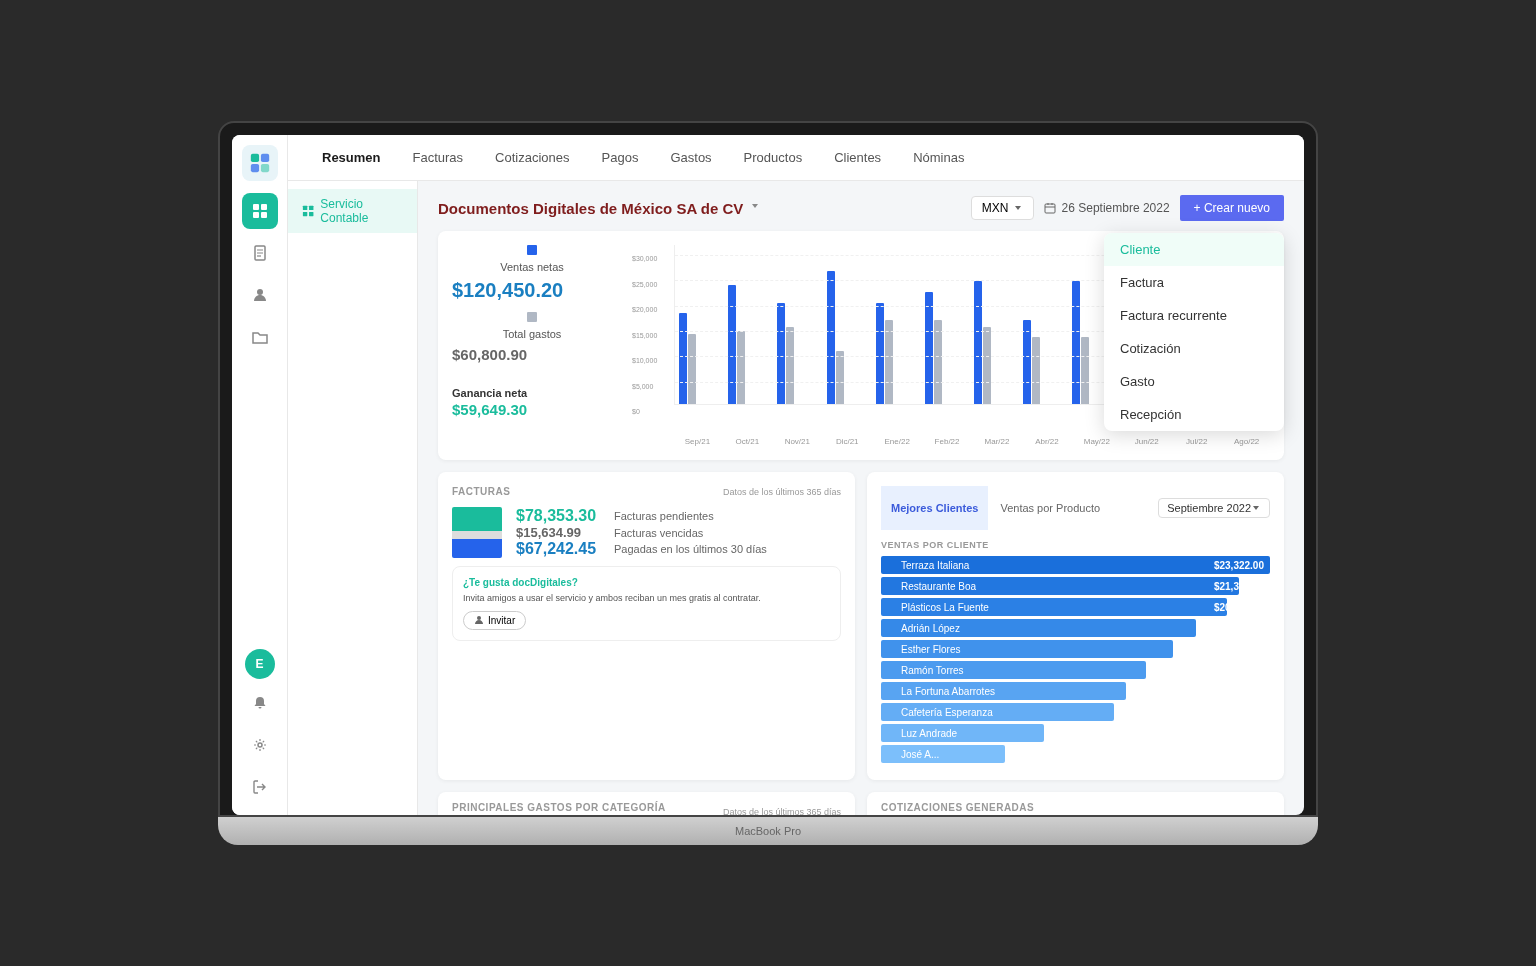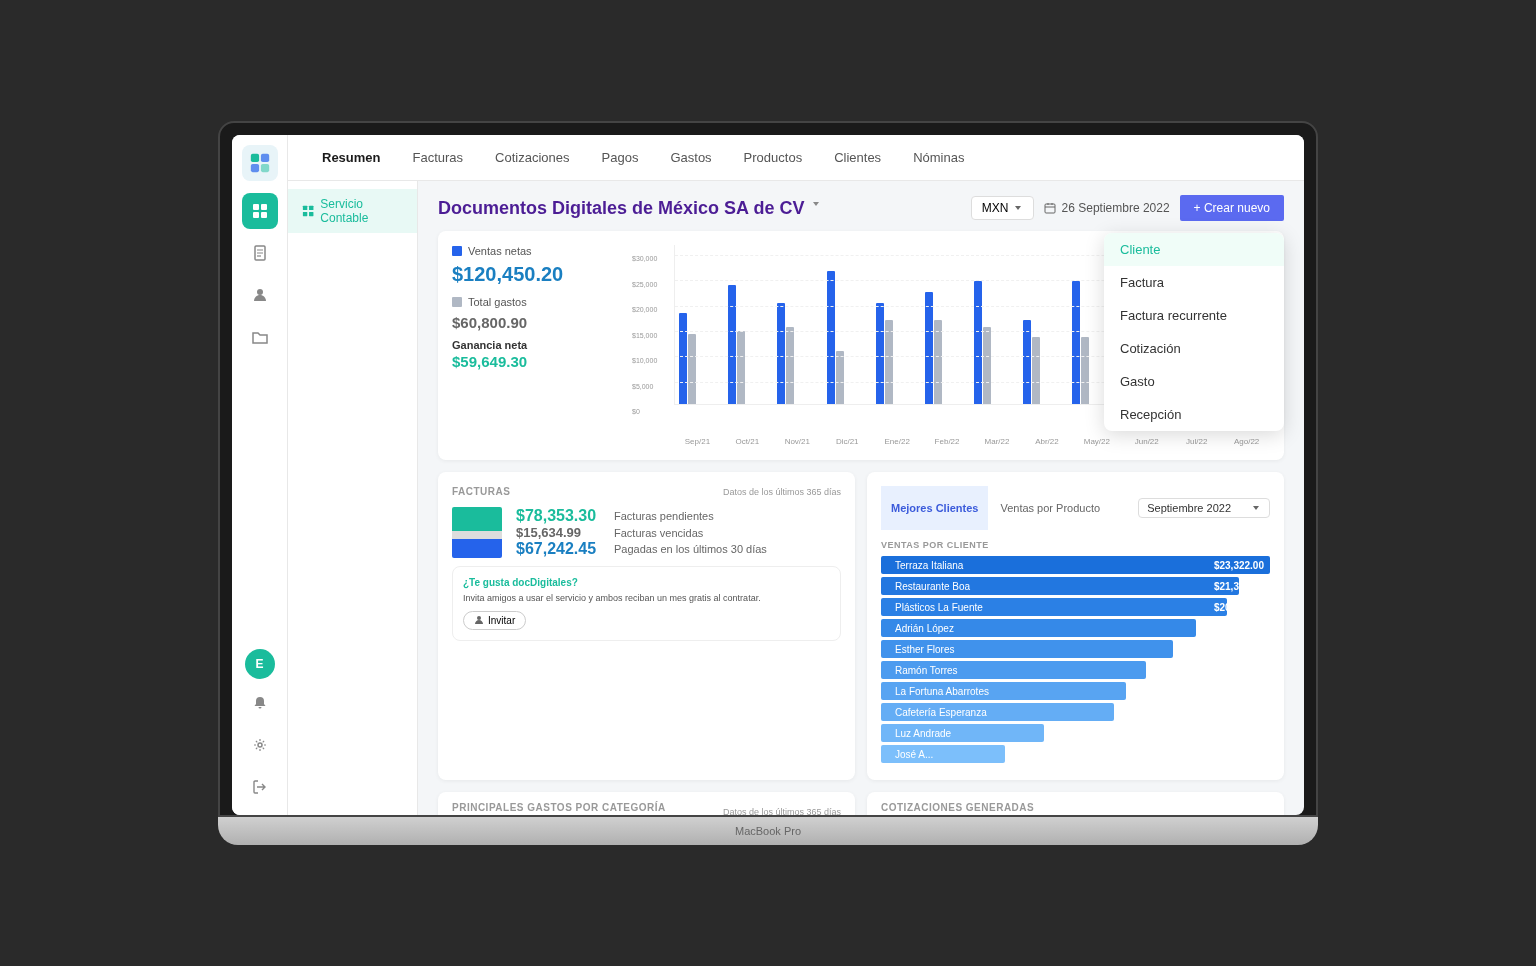--- a/index.html
+++ b/index.html
@@ -168,23 +168,23 @@
       padding: 14px 20px;
       position: relative;
     }
     .page-header {
       display: flex;
       align-items: center;
       justify-content: space-between;
       margin-bottom: 10px;
     }
     .company-title {
-      font-size: 18px;
+      font-size: 15px;
       font-weight: 600;
-      color: #4c1d95;
+      color: #7f1d1d;
       display: flex;
       align-items: flex-start;
       gap: 6px;
     }
     .company-title svg {
       color: #888;
     }
     .header-controls {
       display: flex;
       align-items: center;
@@ -267,38 +267,39 @@
       width: 160px;
       flex-shrink: 0;
     }
     .legend-item {
       display: flex;
       align-items: center;
       gap: 6px;
       font-size: 11px;
       color: #555;
       margin-bottom: 6px;
+      flex-direction: column;
     }
     .legend-dot {
       width: 10px;
       height: 10px;
       border-radius: 1px;
       flex-shrink: 0;
     }
     .metric-value-blue {
       font-size: 20px;
       font-weight: 700;
       color: #1a7fc1;
       margin-bottom: 10px;
     }
     .metric-value-gray {
       font-size: 15px;
       font-weight: 600;
       color: #666;
-      margin-bottom: 8px;
+      margin-bottom: 24px;
     }
     .metric-value-green {
       font-size: 15px;
       font-weight: 700;
       color: #1abc9c;
     }
     .metric-ganancia-label {
       font-size: 11px;
       color: #333;
       font-weight: 600;
@@ -428,21 +429,21 @@
       color: #3b5bdb;
       font-weight: 600;
     }
     .tab-btn:not(.active) {
       background: transparent;
       color: #666;
     }
     .period-select {
       display: flex;
       align-items: center;
-      gap: 20px;
+      gap: 0;
       font-size: 11px;
       color: #333;
       border: 1px solid #ddd;
       border-radius: 4px;
       padding: 3px 8px;
       cursor: pointer;
     }
     .ventas-label {
       font-size: 9px;
       color: #999;
@@ -467,21 +468,21 @@
       border-radius: 2px;
       display: flex;
       align-items: center;
       padding: 0 6px;
     }
     .client-bar-name {
       font-size: 10px;
       color: white;
       font-weight: 500;
       position: absolute;
-      left: 14px;
+      left: 20px;
       top: 50%;
       transform: translateY(-50%);
       white-space: nowrap;
     }
     .client-bar-value {
       font-size: 10px;
       color: white;
       font-weight: 600;
       position: absolute;
       right: 6px;

